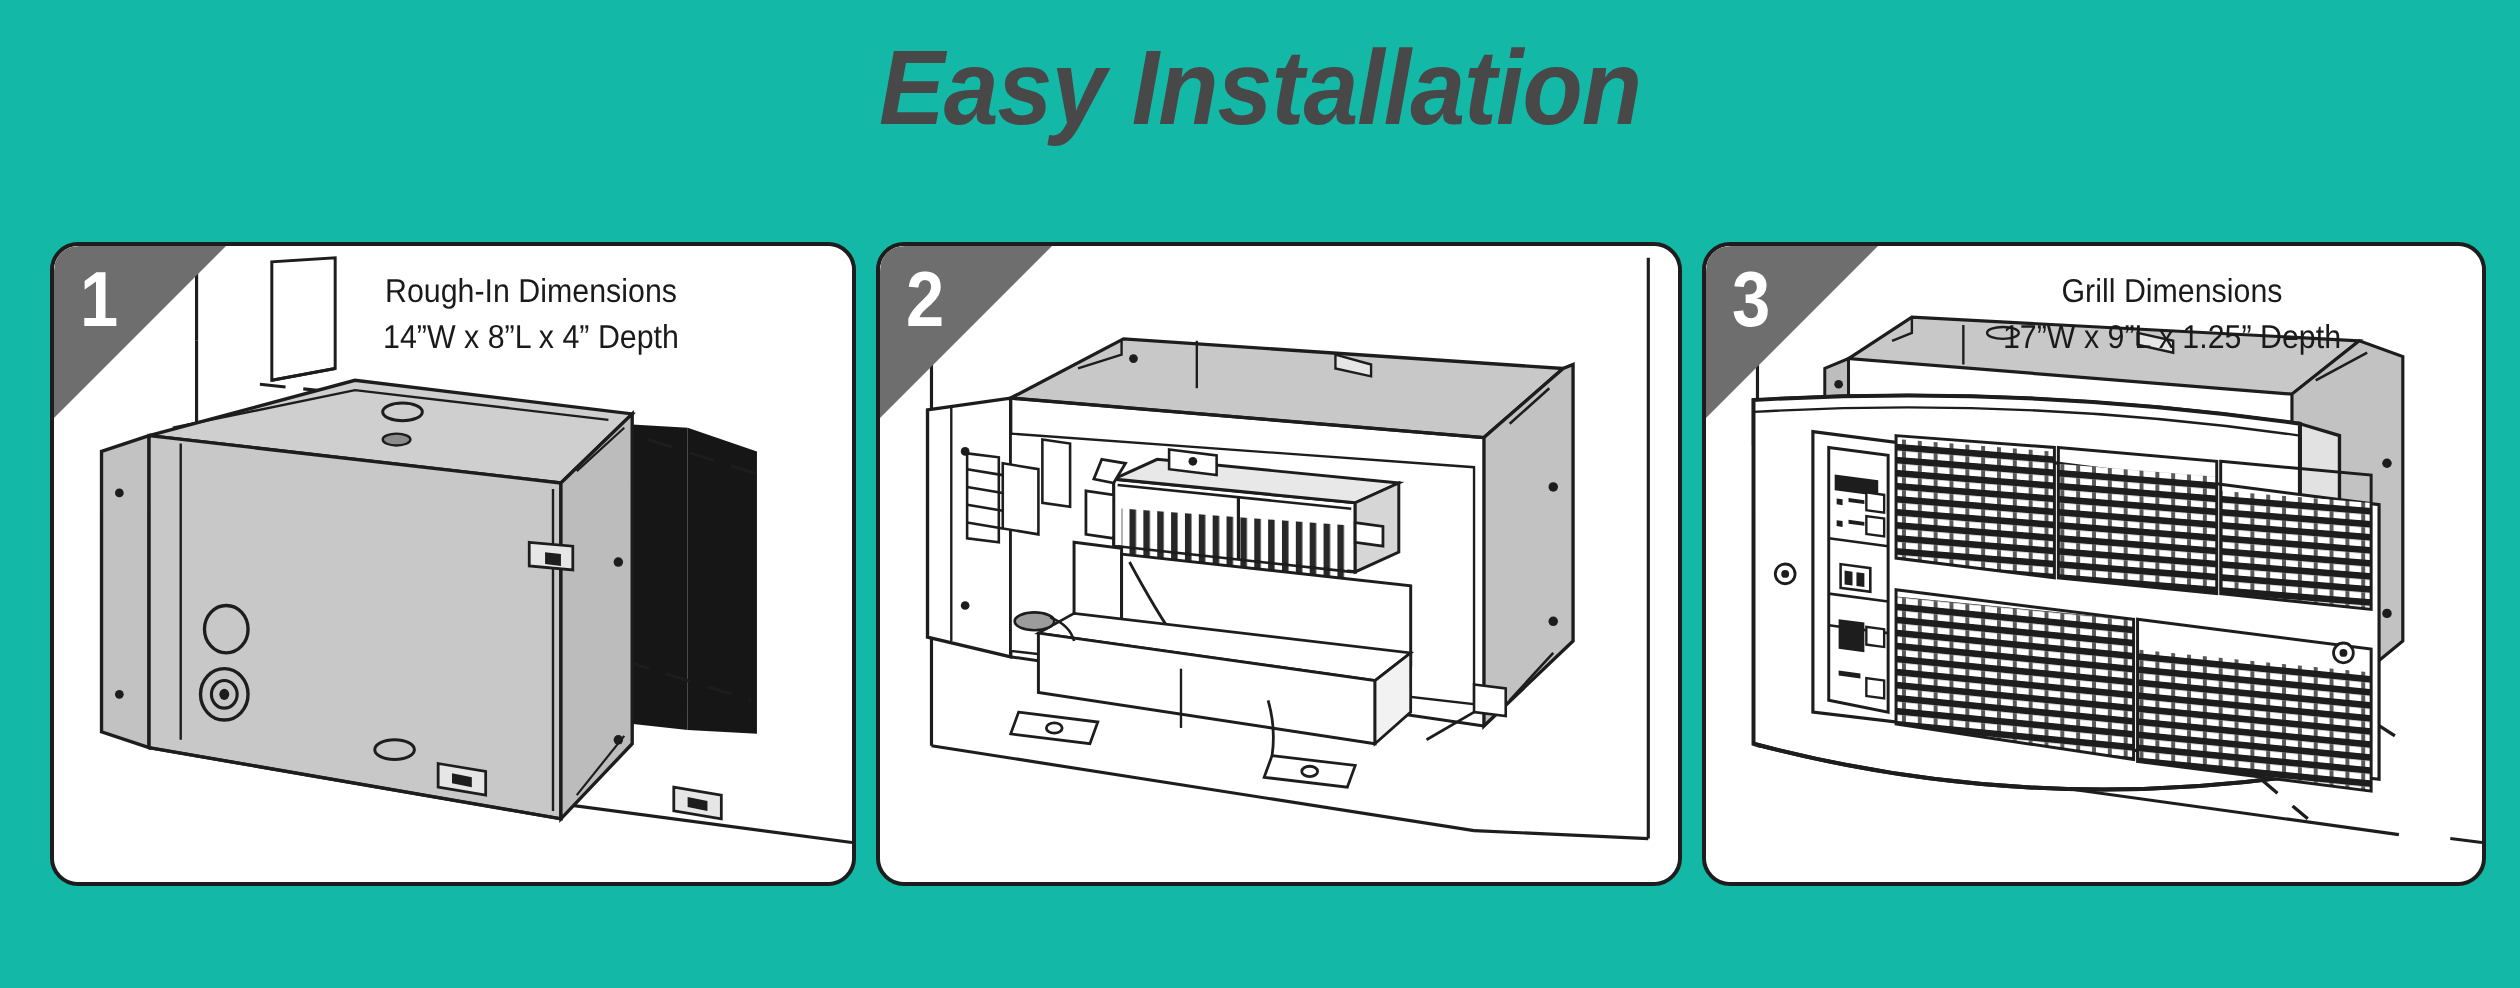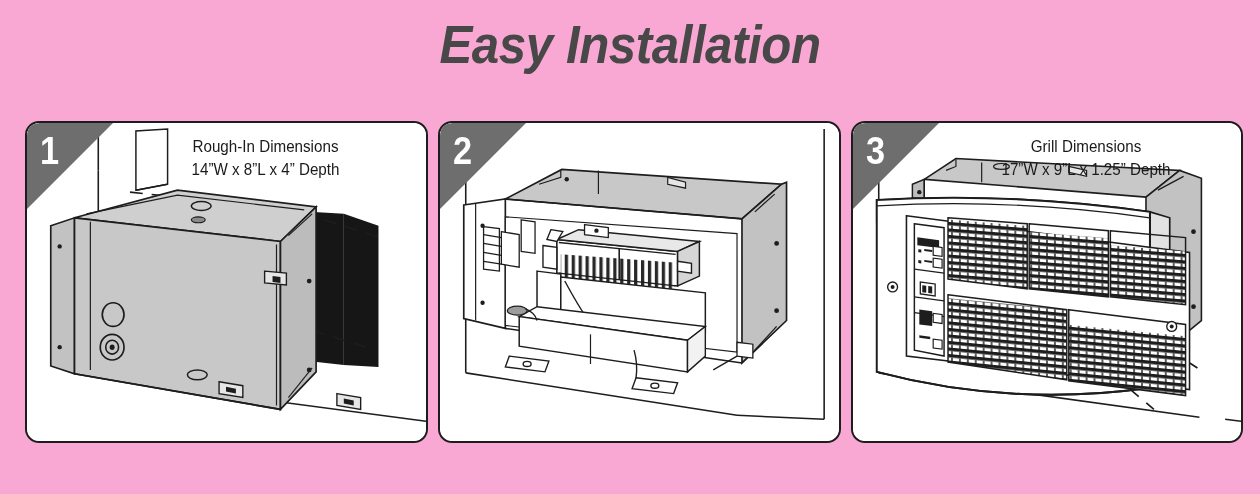--- a/index.html
+++ b/index.html
@@ -12,21 +12,21 @@
     width: 1260px;
     height: 494px;
     font-family: "Liberation Sans", "DejaVu Sans", sans-serif;
     overflow: hidden;
     position: relative;
   }
   .page {
     position: relative;
     width: 1260px;
     height: 494px;
-    background: #f9a8d4;
+    background: #14b8a6;
   }
   
   .page-title {
     position: absolute;
     left: 0;
     top: 14px;
     width: 1260px;
     text-align: center;
     font-size: 53px;
     line-height: 62px;

